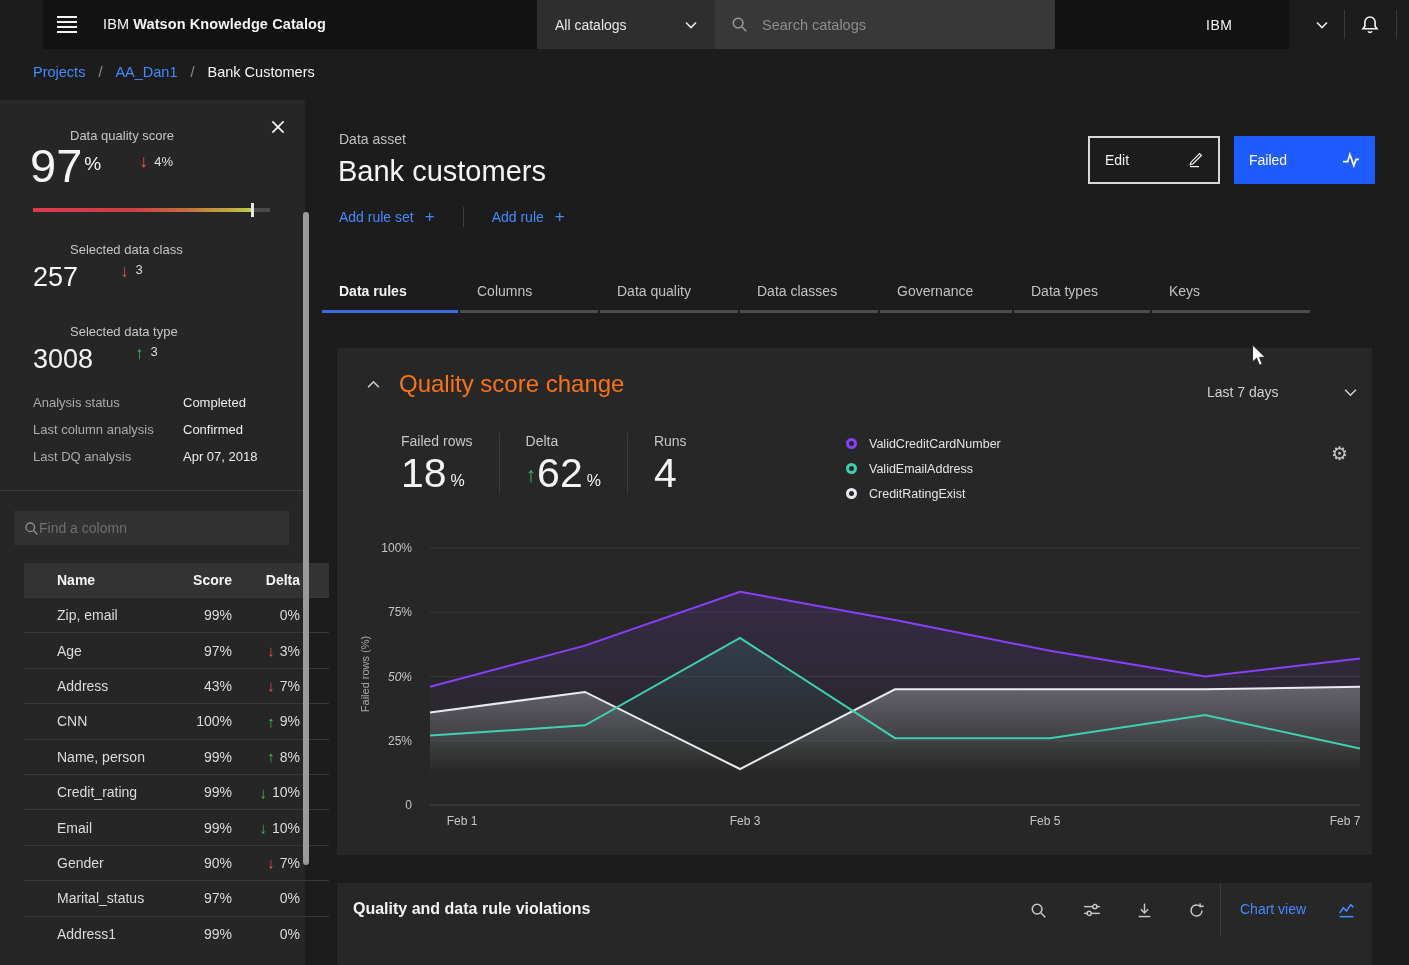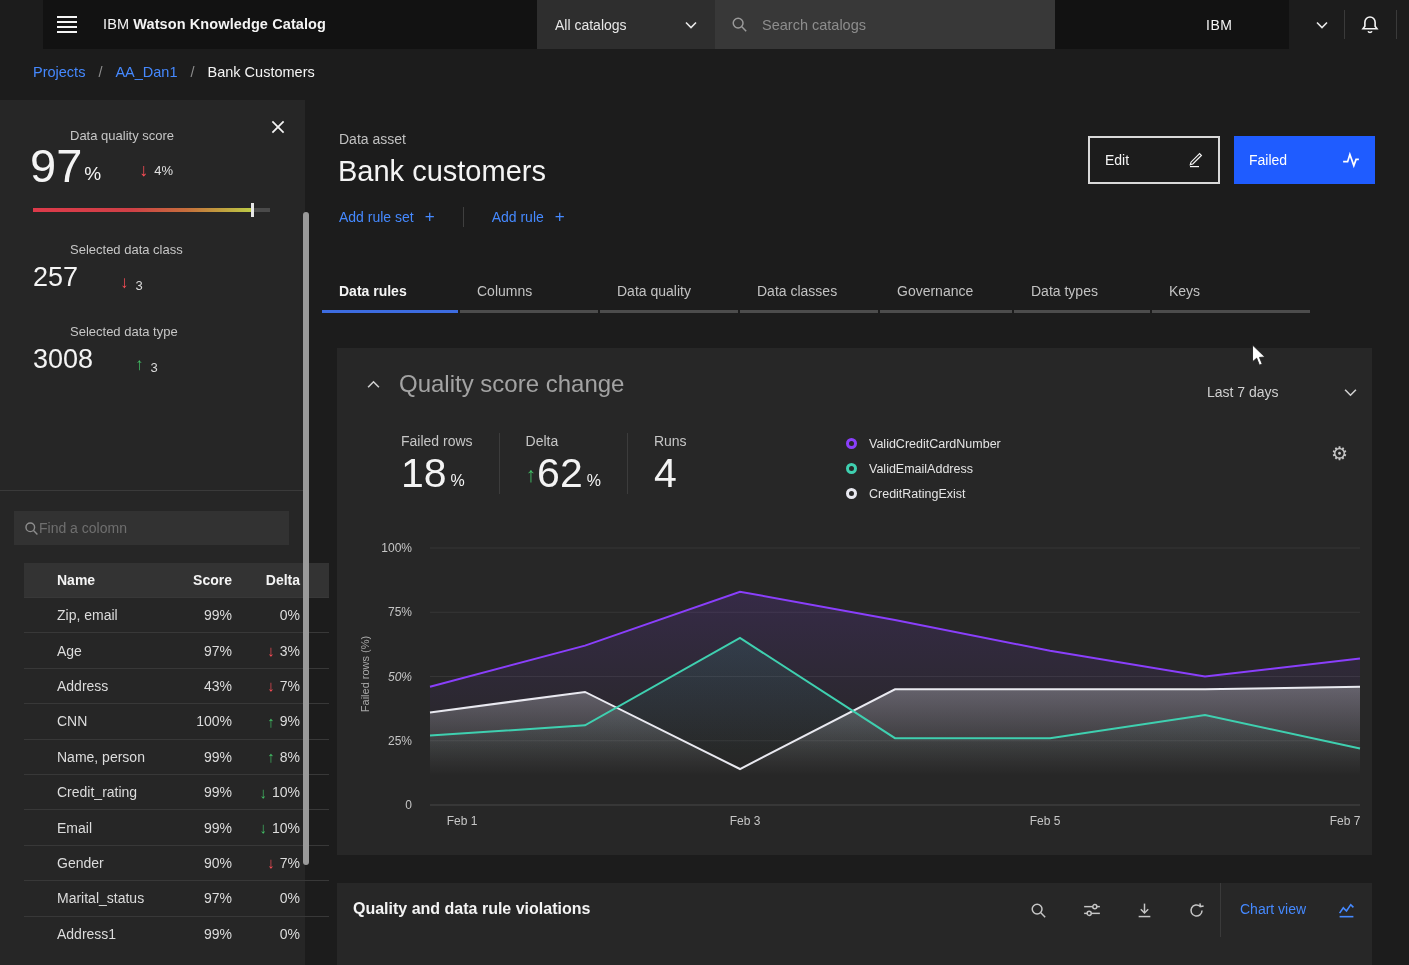--- a/index.html
+++ b/index.html
@@ -26,33 +26,33 @@
   .breadcrumb { position:absolute; left:33px; top:64px; font-size:14.5px; display:flex; gap:13px; }
   .crumb-link { color:#4589ff; cursor:pointer; }
   .crumb-sep { color:#8d8d8d; }
   .crumb-cur { color:#f4f4f4; }
 
   
   .sidebar { position:absolute; left:0; top:100px; width:305px; height:865px; background:#262626; }
   .sb-close { position:absolute; right:18px; top:18px; width:18px; height:18px; cursor:pointer; }
   .sb-label { font-size:13px; color:#c6c6c6;margin-left:37px; }
   .sb-score-label { position:absolute; left:33px; top:28px; }
-  .sb-score-row { position:absolute; left:30px; top:42px; display:flex; align-items:flex-end; }
+  .sb-score-row { position:absolute; left:30px; top:42px; display:flex; align-items:center; }
   .sb-score-val { font-size:47px; font-weight:300; color:#f4f4f4; line-height:1; }
   .sb-score-unit { font-size:19px; color:#f4f4f4; margin:0 0 4px 2px; }
   .arr { font-size:inherit; }
   .arr.red { color:#fa4d56; } .arr.green { color:#42be65; }
   .sb-score-delta { display:flex; align-items:center; gap:6px; margin:0 0 8px 38px; font-size:13px; color:#e0e0e0; }
   .sb-score-delta .arr { font-size:18px; }
   .grad-wrap { position:absolute; left:33px; top:103px; width:237px; height:14px; }
   .grad-bar { position:absolute; left:0; top:5px; width:220px; height:4px; background:linear-gradient(to right,#dd3a4a 0%,#cf4046 45%,#c66f3c 70%,#c09d3e 85%,#bccc46 100%); }
   .grad-tail { position:absolute; left:220px; top:5px; width:17px; height:4px; background:#4a4a4a; }
   .grad-marker { position:absolute; left:218px; top:0; width:3px; height:14px; background:#e6e6e6; }
   .sb-mini { position:absolute; left:33px; }
-  .sb-mini .row { display:flex; align-items:flex-end; margin-top:5px; }
+  .sb-mini .row { display:flex; align-items:flex-start; margin-top:5px; }
   .sb-mini .val { font-size:27px; font-weight:300; color:#f4f4f4; }
   .sb-mini .d-arr { font-size:17px; margin-left:42px; }
   .sb-mini .d-val { font-size:13px; color:#dadada; margin-left:7px; }
   .sb-status { position:absolute; left:33px; top:295px; width:240px; }
   .sb-status .srow { display:flex; margin-bottom:12px; font-size:13px; }
   .sb-status .sl { width:150px; color:#ababab; }
   .sb-status .sv { color:#ececec; }
   .sb-hr { position:absolute; left:0; top:390px; width:305px; height:1px; background:#3a3a3a; }
   .sb-find { position:absolute; left:14px; top:411px; width:275px; height:34px; background:#323232; display:flex; align-items:center; padding:0 10px; }
   .sb-find input { background:transparent; border:none; outline:none; font-size:14px; color:#dadada; width:210px; font-family:"Liberation Sans",sans-serif; }
@@ -80,21 +80,21 @@
   
   .tabbar { position:absolute; left:322px; top:275px; display:flex; gap:2px; }
   .tab { position:relative; height:38px; padding:8px 16px 0 17px; font-size:14px; color:#c2c2c2; cursor:pointer; }
   .tab .ul { position:absolute; left:0; bottom:0; width:100%; height:3px; background:#4c4c4c; }
   .tab.active { color:#f4f4f4; font-weight:700; }
   .tab.active .ul { background:#3d6ce0; }
 
   
   .chart-card { position:absolute; left:337px; top:348px; width:1035px; height:507px; background:#272727; }
   .cc-collapse { position:absolute; left:30px; top:32px; cursor:pointer; }
-  .cc-title { position:absolute; left:62px; top:22px; font-size:24px; font-weight:400; color:#a3a3a3; }
+  .cc-title { position:absolute; left:62px; top:22px; font-size:24px; font-weight:400; color:#f97316; }
   .cc-range { position:absolute; left:870px; top:30px; width:150px; height:28px; display:flex; align-items:center; justify-content:space-between; font-size:14px; color:#d0d0d0; cursor:pointer; }
   .cc-stats { position:absolute; left:64px; top:85px; display:flex; }
   .stat { padding-right:26px; }
   .stat + .stat { border-left:1px solid #3c3c3c; padding-left:26px; }
   .stat .s-label { font-size:14px; color:#c6c6c6; margin-bottom:4px; }
   .stat .s-valrow { display:flex; align-items:flex-end; }
   .stat .s-arr { font-size:21px; margin:0 1px 7px 0; }
   .stat .s-val { font-size:41px; font-weight:300; line-height:1; color:#f4f4f4; }
   .stat .s-unit { font-size:16px; color:#f4f4f4; margin:0 0 4px 4px; }
   .cc-legend { position:absolute; left:509px; top:83px; }
@@ -206,20 +206,34 @@
         </div>
     </div>
     <div class="sb-mini" style="top:224px">
       <div class="sb-label">Selected data type</div>
       <div class="row">
           <span class="val">3008</span>
           <span class="d-arr arr green">↑</span>
           <span class="d-val">3</span>
         </div>
     </div>
+    <div class="sb-status" id="sb-status">
+        <div class="srow">
+          <span class="sl">Analysis status</span>
+          <span class="sv">Completed</span>
+        </div>
+        <div class="srow">
+          <span class="sl">Last column analysis</span>
+          <span class="sv">Confirmed</span>
+        </div>
+        <div class="srow">
+          <span class="sl">Last DQ analysis</span>
+          <span class="sv">Apr 07, 2018</span>
+        </div>
+      </div>
     <div class="sb-hr"></div>
     <div class="sb-find">
       <svg class="ic" width="15" height="15" viewBox="0 0 16 16">
           <circle cx="6.7" cy="6.7" r="4.6" fill="none" stroke="#8d8d8d" stroke-width="1.5"></circle>
           <line x1="10.2" y1="10.2" x2="14.3" y2="14.3" stroke="#8d8d8d" stroke-width="1.5"></line>
         </svg>
       <input placeholder="Find a colomn" style="">
     </div>
     <div class="sb-table" id="sb-table">
         <div class="sbt-head">

